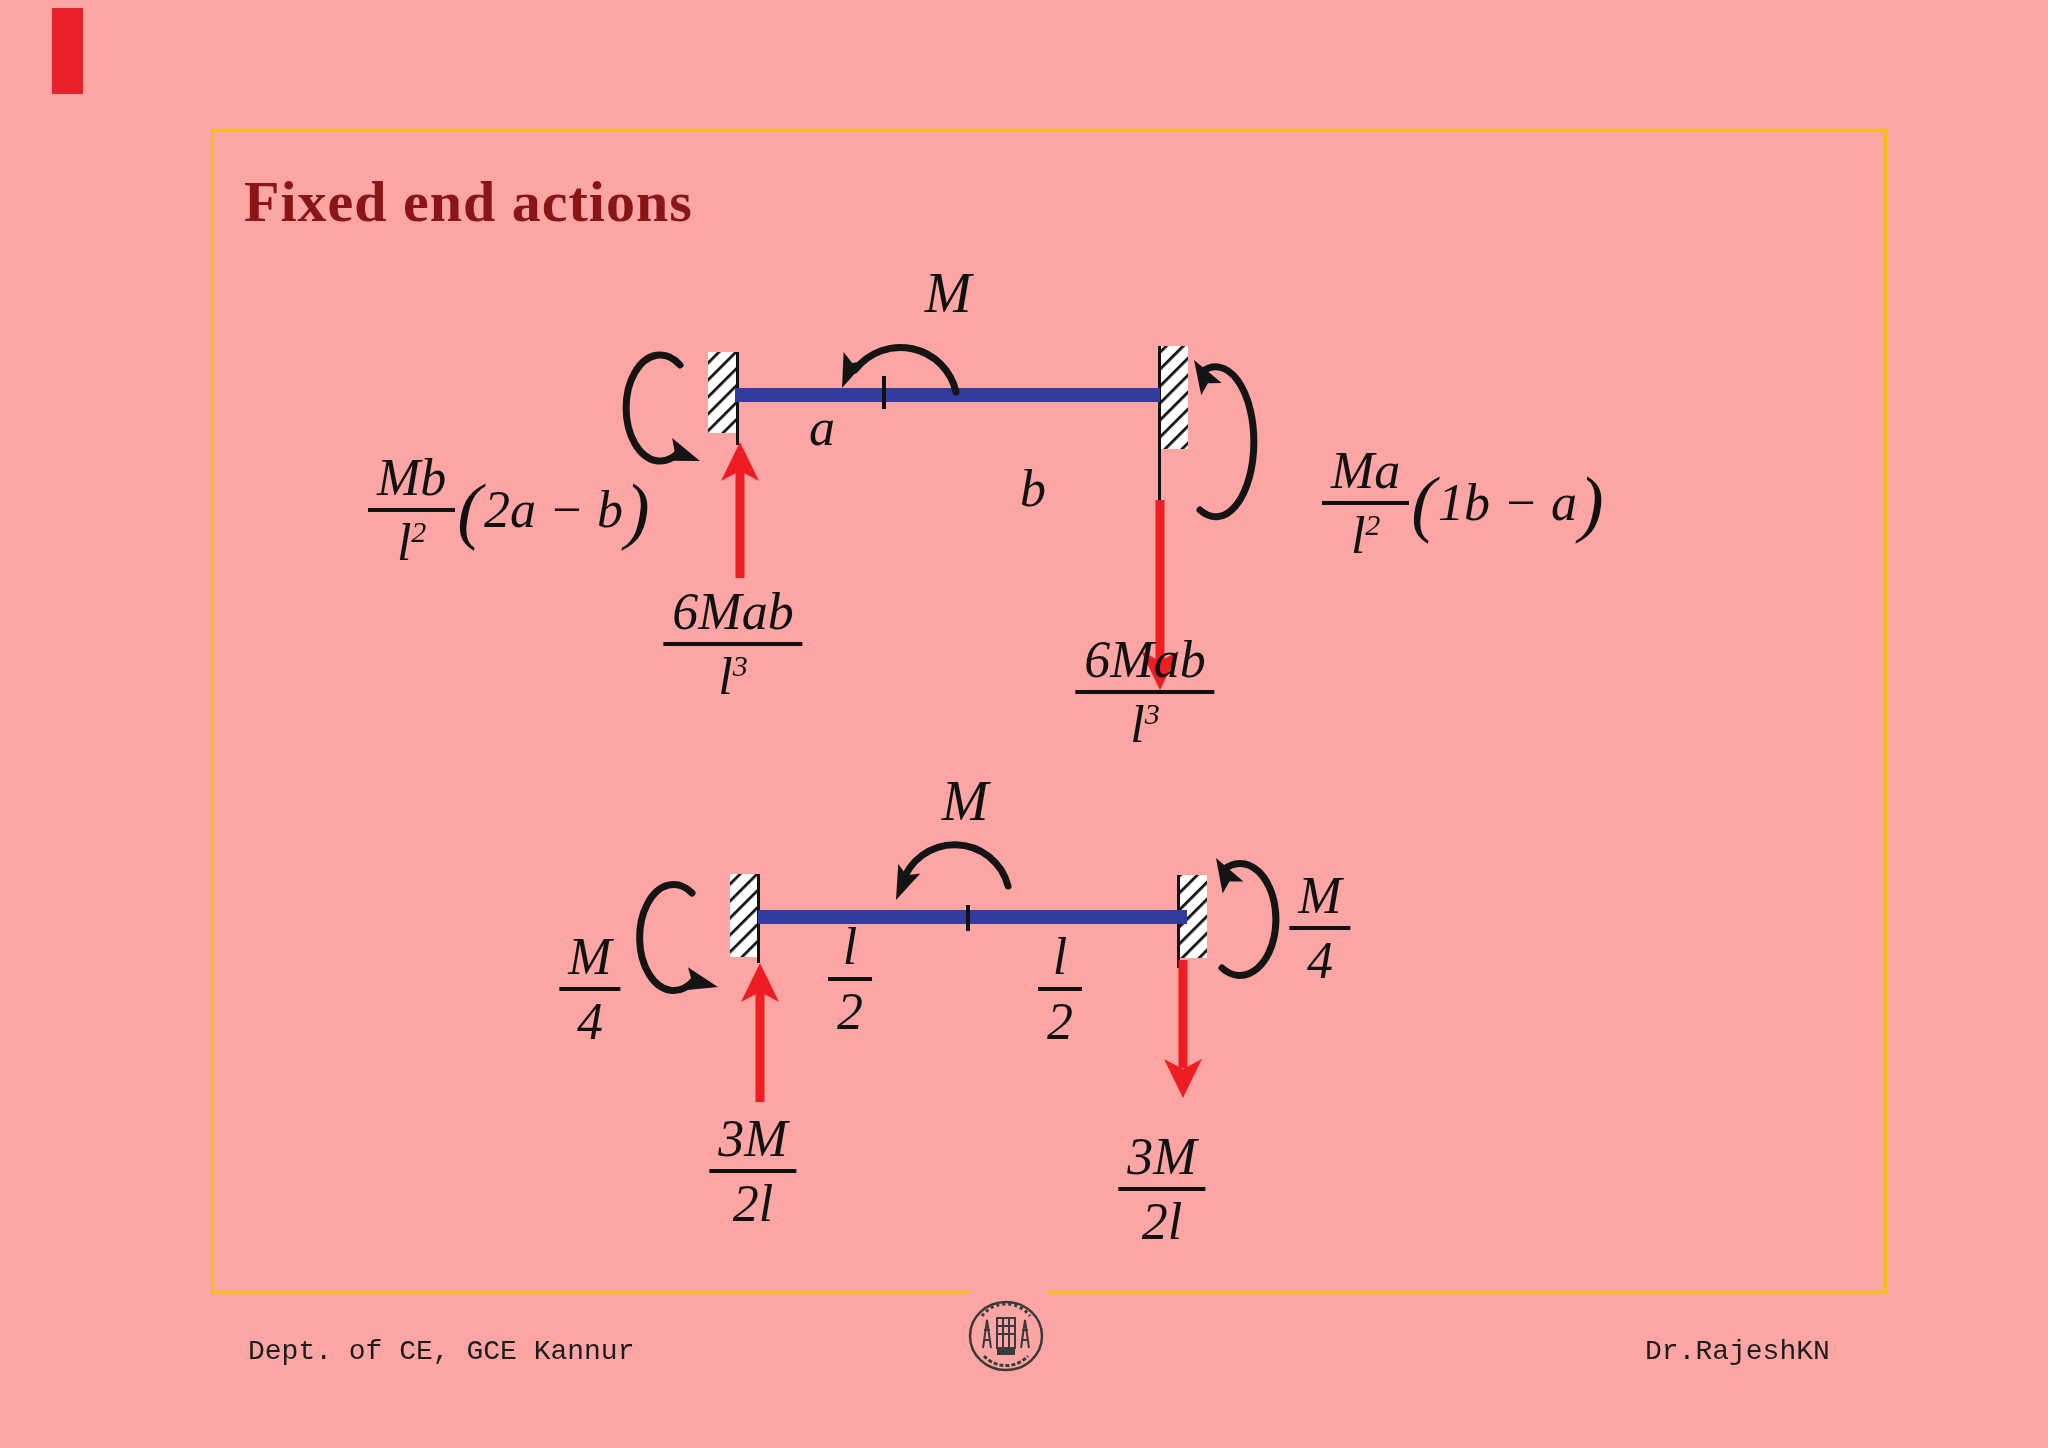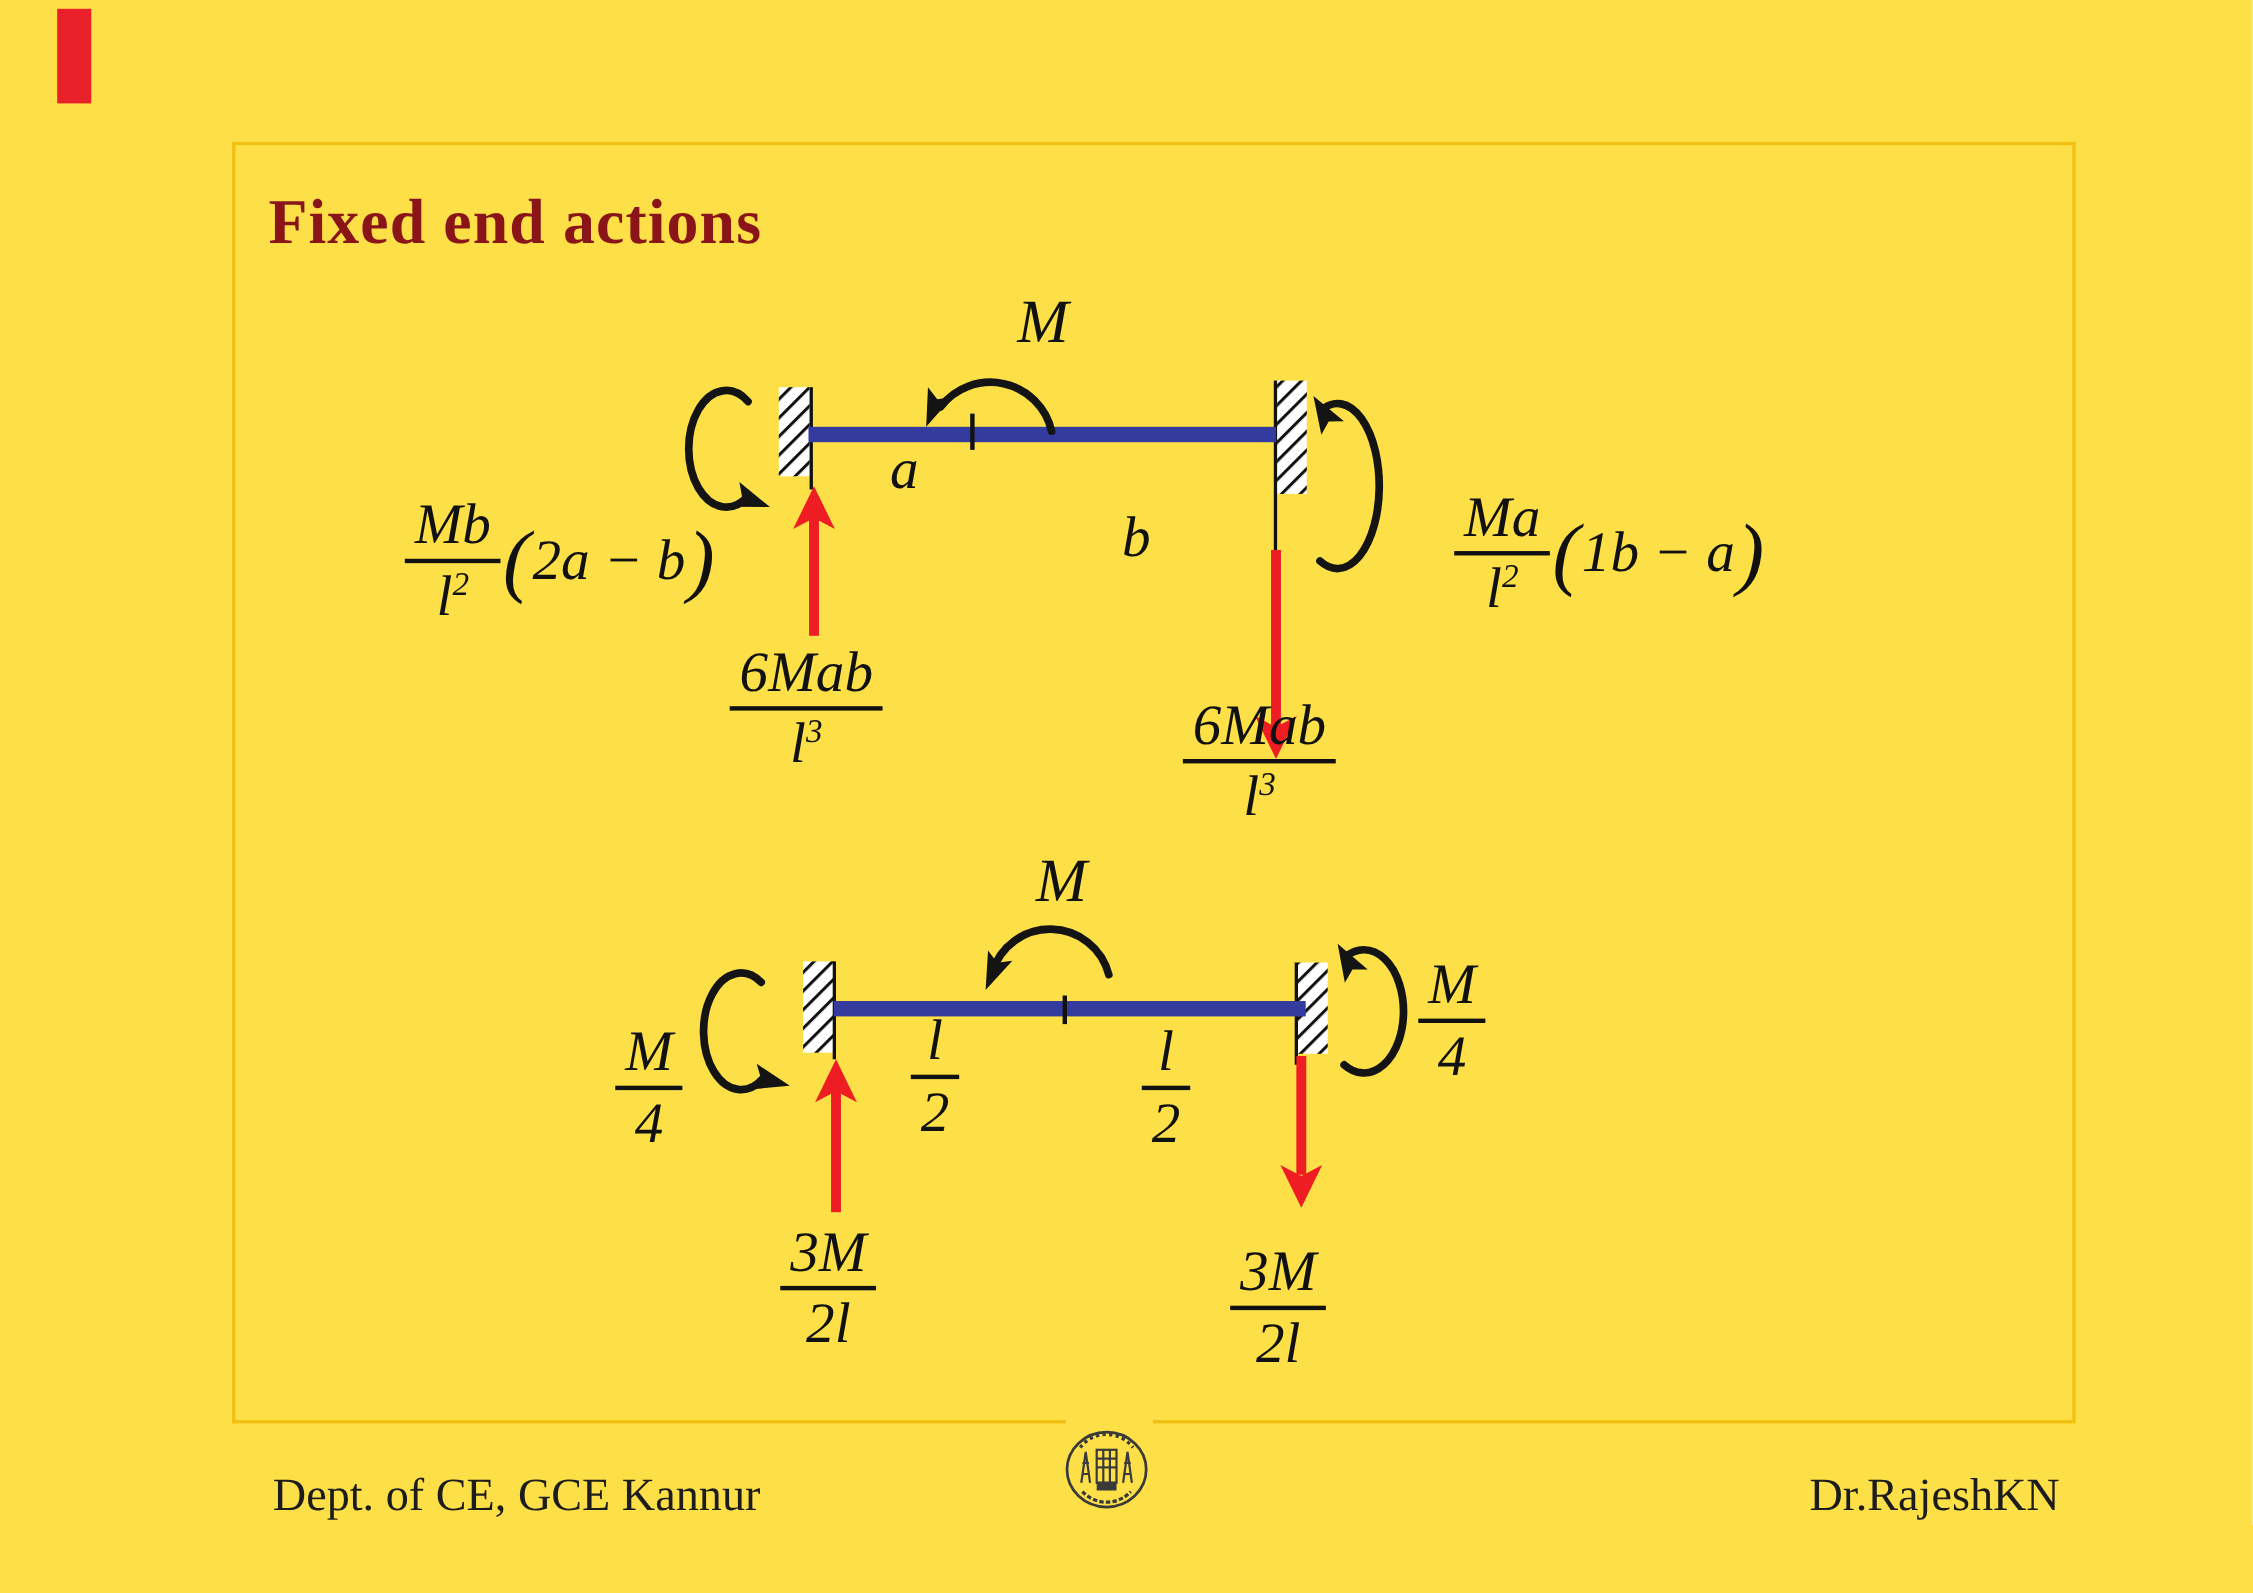--- a/index.html
+++ b/index.html
@@ -1,17 +1,17 @@
 <!DOCTYPE html>
 <html><head>
 <meta charset="utf-8">
 <style>
   html,body{margin:0;padding:0;background:#fff;}
   .canvas{
-    position:relative;width:2048px;height:1448px;background:#fde047;overflow:hidden;
+    position:relative;width:2048px;height:1448px;background:#fca5a5;overflow:hidden;
     font-family:"Liberation Serif","DejaVu Serif",serif;color:#111;
   }
   
   .red-bar{position:absolute;left:52px;top:8px;width:31px;height:86px;background:#e8212a;}
   
   .frame{position:absolute;left:211px;top:129px;width:1670px;height:1162px;
          border-top:3px solid #f2c011;border-left:3px solid #f2c011;border-right:3px solid #f2c011;}
   .frame-bottom{position:absolute;top:1291px;height:3px;background:#f2c011;}
   .fb-left{left:211px;width:758px;}
   .fb-right{left:1048px;width:836px;}
@@ -21,21 +21,21 @@
   .center-xy{transform:translate(-50%,-50%);}
   .mlabel{font-size:56px;}
   .mrow{display:flex;align-items:center;transform:translateY(-50%);font-family:Liberation Serif, serif;}
   .frac{display:inline-flex;flex-direction:column;align-items:center;}
   .frac .num,.frac .den{line-height:1.02;padding:0 9px;white-space:nowrap;}
   .frac .bar{align-self:stretch;height:4px;background:#111;margin:4px 0;}
   .frac-abs{transform:translateX(-50%);}
   sup{font-size:58%;line-height:0;}
   .paren{font-size:74px;font-style:italic;line-height:1;padding:0 2px;}
   .pbody{white-space:nowrap;}
-  .footer-text{position:absolute;font-size:42px;color:#1c1c1c;}
+  .footer-text{position:absolute;font-size:28px;color:#1c1c1c;font-family:Liberation Mono, monospace;}
 </style>
 </head>
 <body>
 
 <div class="canvas">
 
   <div class="red-bar"></div>
 
   <div class="frame"></div>
   <div class="frame-bottom fb-left"></div>

